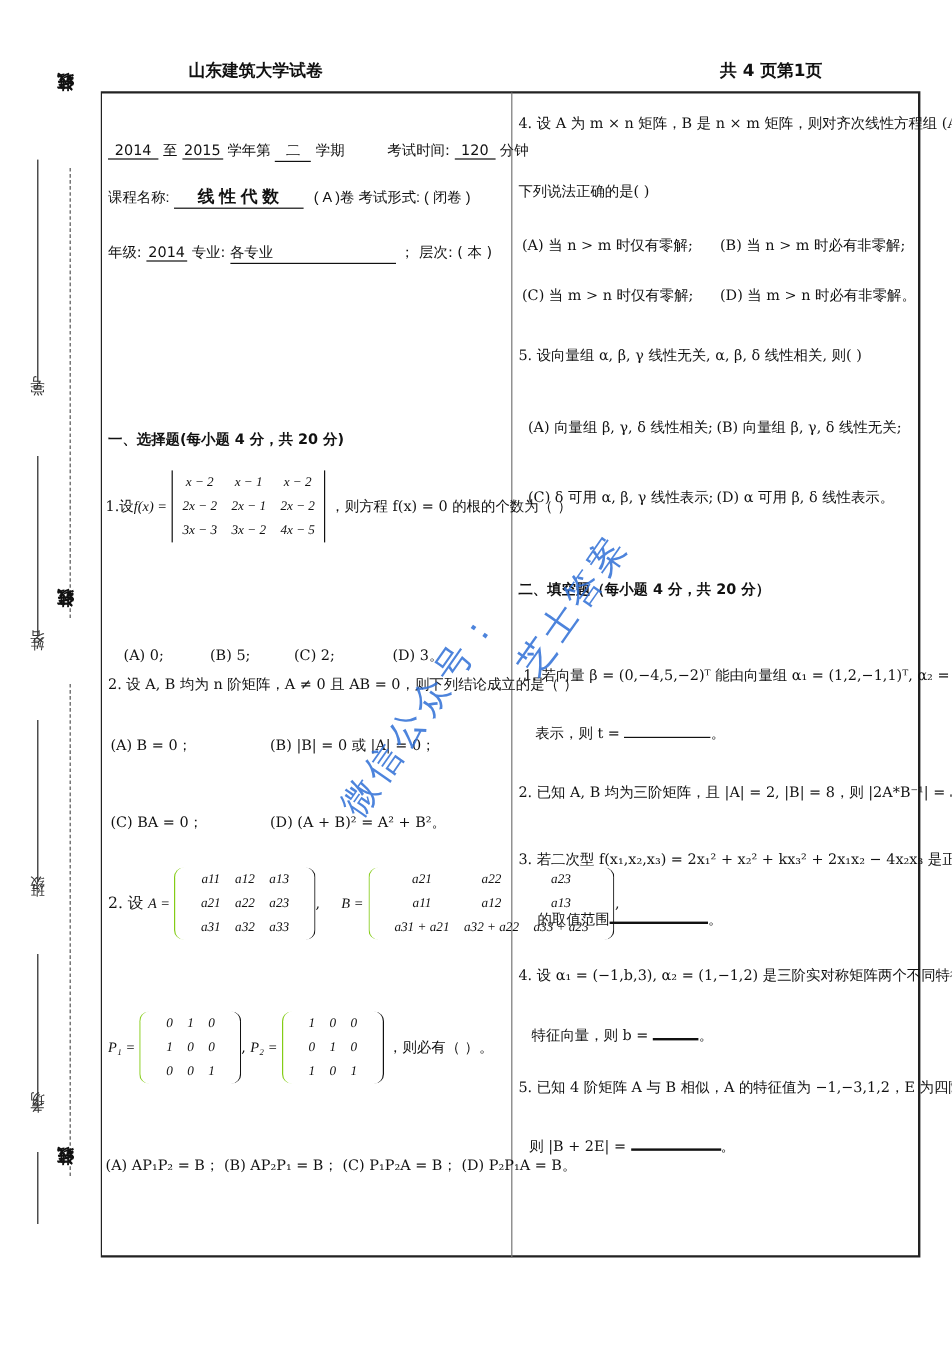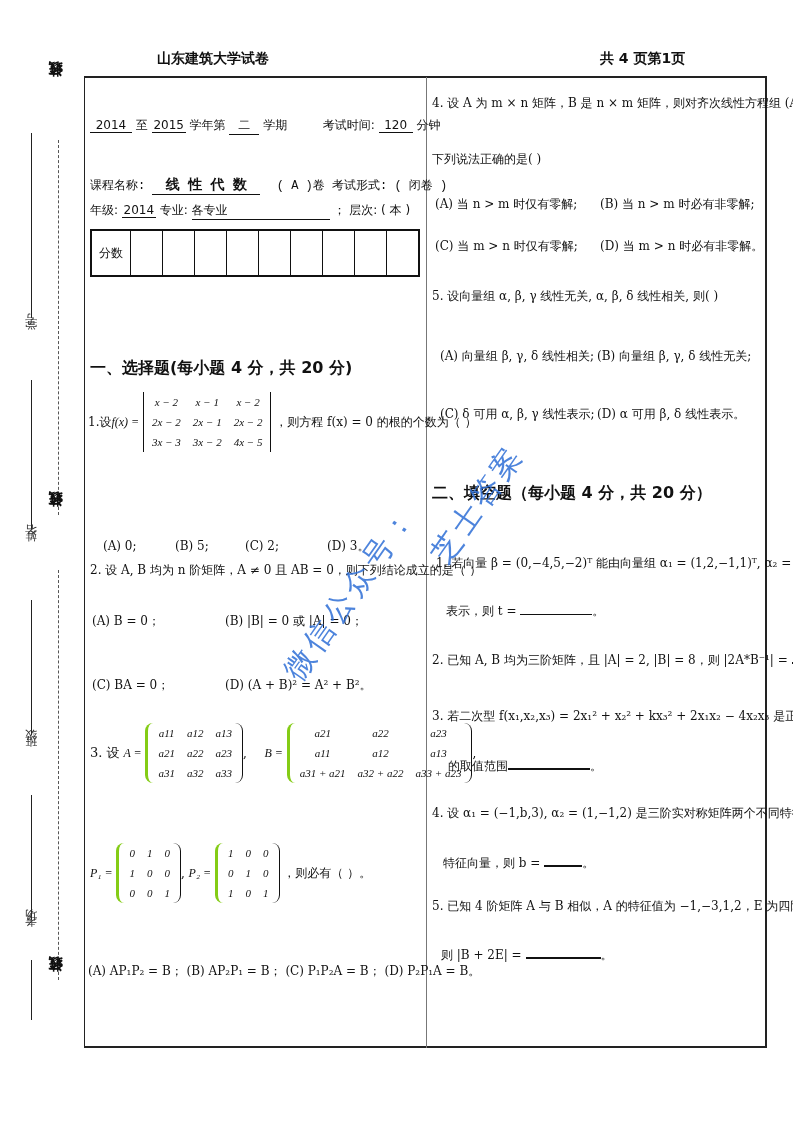--- a/index.html
+++ b/index.html
@@ -16,23 +16,23 @@
   .bind-text{left:46px;font-size:14px;font-weight:bold;letter-spacing:1px;}
   .dash{left:58px;width:0;border-left:1px dashed #555;}
   .solid{left:31px;width:0;border-left:1px solid #222;}
   .field-label{left:23px;font-size:12px;color:#333;letter-spacing:6px;}
   .u{display:inline-block;border-bottom:1.5px solid #111;text-align:center;}
   .row{position:absolute;white-space:nowrap;font-size:12px;}
   table.score{border-collapse:collapse;position:absolute;left:90px;top:229px;}
   table.score td{border:1px solid #111;width:29px;height:42px;text-align:center;font-size:12px;font-family:"DejaVu Sans",sans-serif;}
   table.score td.first{width:36px;}
   table.score{border:2px solid #111;}
-  .sec{font-family:"DejaVu Sans",sans-serif;font-weight:bold;font-size:16px;}
+  .sec{font-family:"DejaVu Sans",sans-serif;font-weight:bold;font-size:12px;}
   .det{display:inline-block;vertical-align:middle;border-left:1px solid #111;border-right:1px solid #111;padding:0 2px;}
-  .mat{display:inline-block;vertical-align:middle;border-left:3px solid #84cc16;border-right:1px solid #111;border-radius:8px;padding:0 4px;}
+  .mat{display:inline-block;vertical-align:middle;border-left:1px solid #84cc16;border-right:1px solid #111;border-radius:8px;padding:0 15px;}
   .mat table,.det table{border-collapse:collapse;}
   .mat td,.det td{padding:4px 6px;font-size:11px;text-align:center;font-family:"Liberation Serif",serif;font-style:italic;}
   .blank{display:inline-block;border-bottom:2px solid #111;}
   .blank-thin{display:inline-block;border-bottom:1px solid #111;}
   .wm{color:#2f6fd6;font-family:"DejaVu Sans",sans-serif;font-size:30px;opacity:.85;transform-origin:left top;letter-spacing:4px;}
 </style>
 </head>
 <body>
 
 <div class="abs title-left">山东建筑大学试卷</div>
@@ -63,53 +63,41 @@
   <span class="u" style="width:34px;">2015</span>
   <span>学年第</span>
   <span class="u" style="width:30px;">二</span>
   <span>学期</span>
   <span style="display:inline-block;width:28px;"></span>
   <span>考试时间:</span>
   <span class="u" style="width:34px;">120</span>
   <span>分钟</span>
 </div>
 
-<div class="row" style="left:90px;top:176px;font-family:Liberation Mono, monospace;">
+<div class="row" style="left:90px;top:155px;font-family:Liberation Sans, sans-serif;">
   <span>课程名称:</span>
   <span class="u" style="width:108px;font-weight:bold;font-size:14px;">线 性 代 数</span>
   <span style="display:inline-block;width:2px;"></span>
   <span>( A )卷</span>
   <span>考试形式:</span>
   <span>( 闭卷 )</span>
 </div>
 
 <div class="row" style="left:90px;top:202px;font-family:'DejaVu Sans',sans-serif;">
   <span>年级:</span>
   <span class="u" style="width:34px;">2014</span>
   <span>专业:</span>
   <span class="u" style="width:138px;text-align:left;">各专业</span>
   <span>；</span>
   <span>层次:</span>
   <span>( 本 )</span>
 </div>
 
 <table class="score">
   <tbody>
-  <tr>
-    <td class="first">分数</td>
-    <td></td>
-    <td></td>
-    <td></td>
-    <td></td>
-    <td></td>
-    <td></td>
-    <td></td>
-    <td></td>
-    <td></td>
-  </tr>
 </tbody>
   </table>
 
 <div class="row sec" style="left:90px;top:358px;">一、选择题(每小题 4 分，共 20 分)</div>
 
 <div class="row" style="left:88px;top:392px;">
   <span style="vertical-align:middle;">1.设</span><span class="m" style="vertical-align:middle;">f(x) =</span>
   <span class="det">
     <table>
       <tbody>
@@ -139,21 +127,21 @@
 
 <div class="row" style="left:90px;top:562px;text-align:center;">2. 设 A, B 均为 n 阶矩阵，A ≠ 0 且 AB = 0，则下列结论成立的是（   ）</div>
 <div class="row" style="left:92px;top:613px;">
   <span style="display:inline-block;width:133px;">(A) B = 0；</span><span>(B) |B| = 0 或 |A| = 0；</span>
 </div>
 <div class="row" style="left:92px;top:677px;">
   <span style="display:inline-block;width:133px;">(C) BA = 0；</span><span>(D) (A + B)² = A² + B²。</span>
 </div>
 
 <div class="row" style="left:90px;top:723px;">
-  <span style="vertical-align:middle;font-size:13px;">3.  设</span>
+  <span style="vertical-align:middle;font-size:13px;">2.  设</span>
   <span class="m" style="vertical-align:middle;">A =</span>
   <span class="mat">
     <table>
       <tbody>
           <tr>
             <td>a11</td>
             <td>a12</td>
             <td>a13</td>
           </tr>
       <tr>

